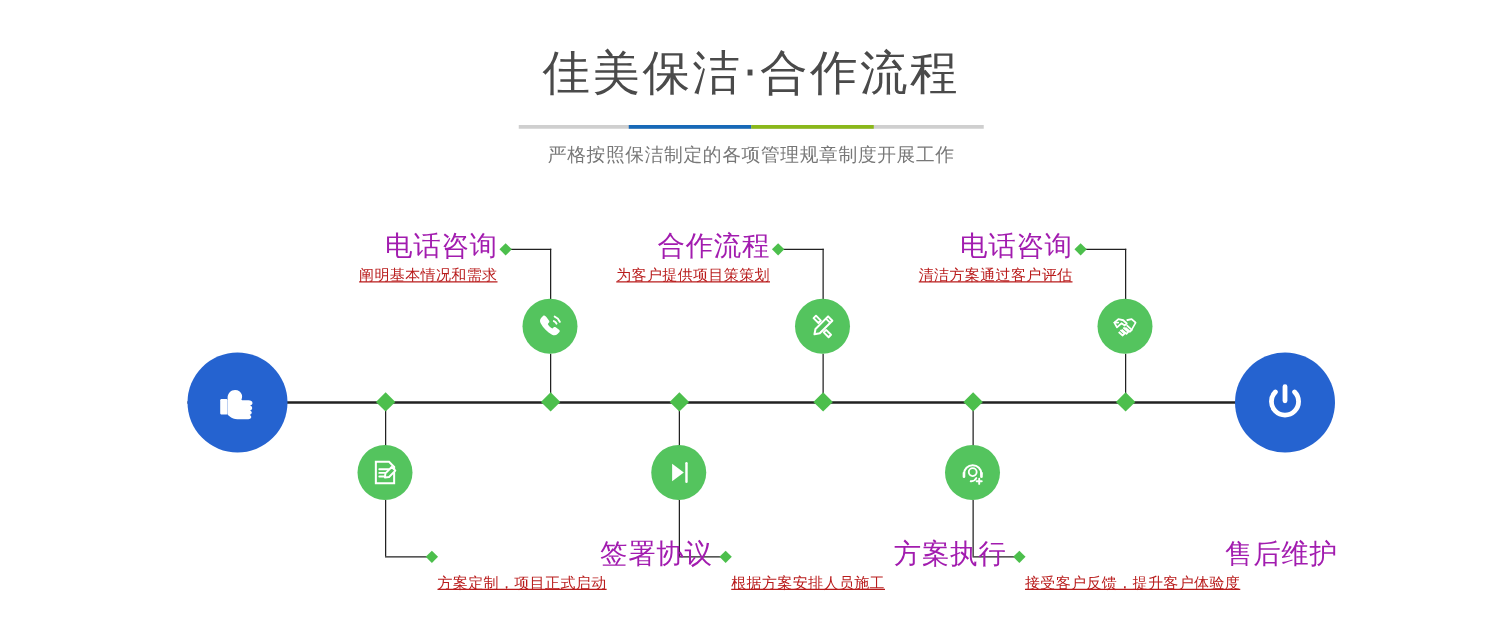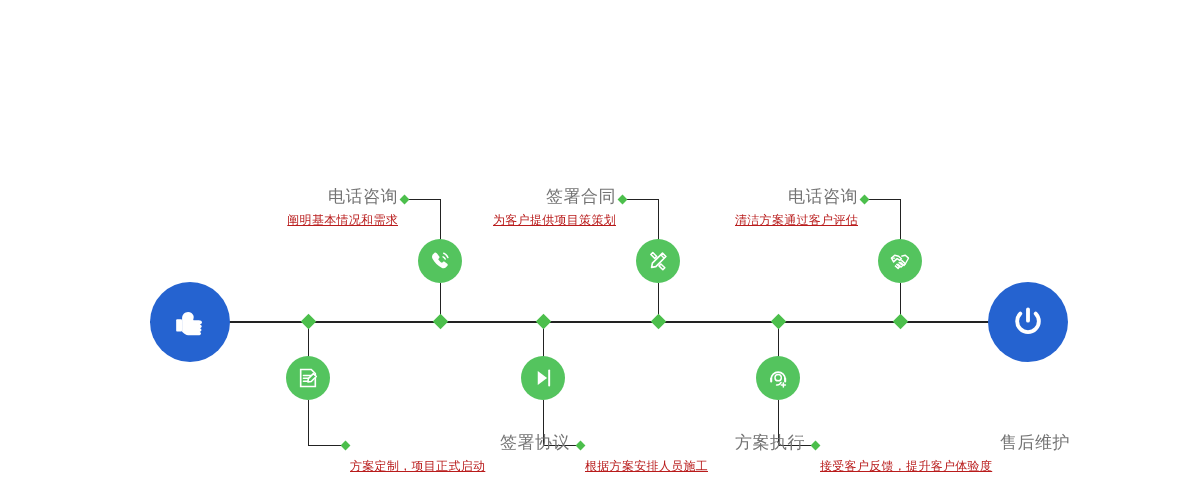--- a/index.html
+++ b/index.html
@@ -151,23 +151,23 @@
   }
 
   
   .label {
     position: absolute;
     z-index: 2;
     white-space: nowrap;
     font-family: "DejaVu Sans", "Liberation Sans", sans-serif;
   }
   .label .title {
-    font-size: 17px;
+    font-size: 22px;
     line-height: 22px;
-    color: #737373;
+    color: #a21caf;
     letter-spacing: 0.5px;
     font-family: Liberation Serif, serif;
   }
   .label .desc {
     font-size: 12px;
     line-height: 20px;
     color: #b91c1c;
     padding-top: 2px;
     letter-spacing: 0.3px;
     text-decoration: underline;
@@ -175,20 +175,28 @@
   .label.above { text-align: right; }
   .label.below { text-align: left; }
   .label.above .title { text-align: right; }
   .label.below .title { text-align: right; }
 </style>
 </head>
 <body>
 
 <div id="root">
 
+  <div class="header">
+    <h1 class="page-title">佳美保洁·合作流程</h1>
+    <div class="divider">
+      <div class="seg-blue"></div>
+      <div class="seg-green"></div>
+    </div>
+    <p class="page-subtitle">严格按照保洁制定的各项管理规章制度开展工作</p>
+  </div>
 
   <div class="timeline">
 
     <div class="axis"></div>
 
     <div class="endcap left">
       <span>
         <svg width="40" height="40" viewBox="0 0 48 48" aria-hidden="true">
           <g fill="#ffffff">
             <path d="M14.5 19.5c0-4.2 3.1-7.6 7.2-7.6 3.2 0 5.5 1.9 6.4 4.4.6 1.7.3 3.3-.2 4.6-.2.5.1.9.6.9h6.1c2.1 0 3.8 1.1 3.8 2.6 0 1.4-1.2 2.3-2.6 2.5 1.3.2 2.3 1.1 2.3 2.3 0 1.2-1 2.2-2.3 2.4 1.1.2 1.9 1 1.9 2.1s-.9 2-2.1 2.2c.9.2 1.6.9 1.6 1.9 0 1.2-1.2 2.2-2.9 2.2H23.9c-3.1 0-5.2-.8-7-2.3l-2.4-2V19.5z"></path>
@@ -254,21 +262,21 @@
           <path d="M19.6 19.6l4.8 4.8-2.4 2.4-4.8-4.8z" fill="none" stroke="#ffffff" stroke-width="1.9" stroke-linejoin="round"></path>
         </svg>
       </span>
     </div>
     <div class="stem" style="left:658px; top:199px; height:42px;"></div>
     <div class="stem" style="left:658px; top:283px; height:39px;"></div>
     <div class="diamond" style="left:653px; top:316px;"></div>
     <div class="leader" style="left:622px; top:199px; width:37px;"></div>
     <div class="leader-dot" style="left:619px; top:196px;"></div>
     <div class="label above" style="left:440px; top:186px; width:176px;">
-      <div class="title">签署合同</div>
+      <div class="title">合作流程</div>
       <div class="desc">为客户提供项目策策划</div>
     </div>
 
     <div class="node" style="left:521px; top:356px;">
       <span>
         <svg width="26" height="26" viewBox="0 0 32 32" aria-hidden="true">
           <path d="M9.5 7.5L21 16 9.5 24.5z" fill="#ffffff"></path>
           <path d="M23.6 6.8v18.4" stroke="#ffffff" stroke-width="2.4" stroke-linecap="round"></path>
         </svg>
       </span>

